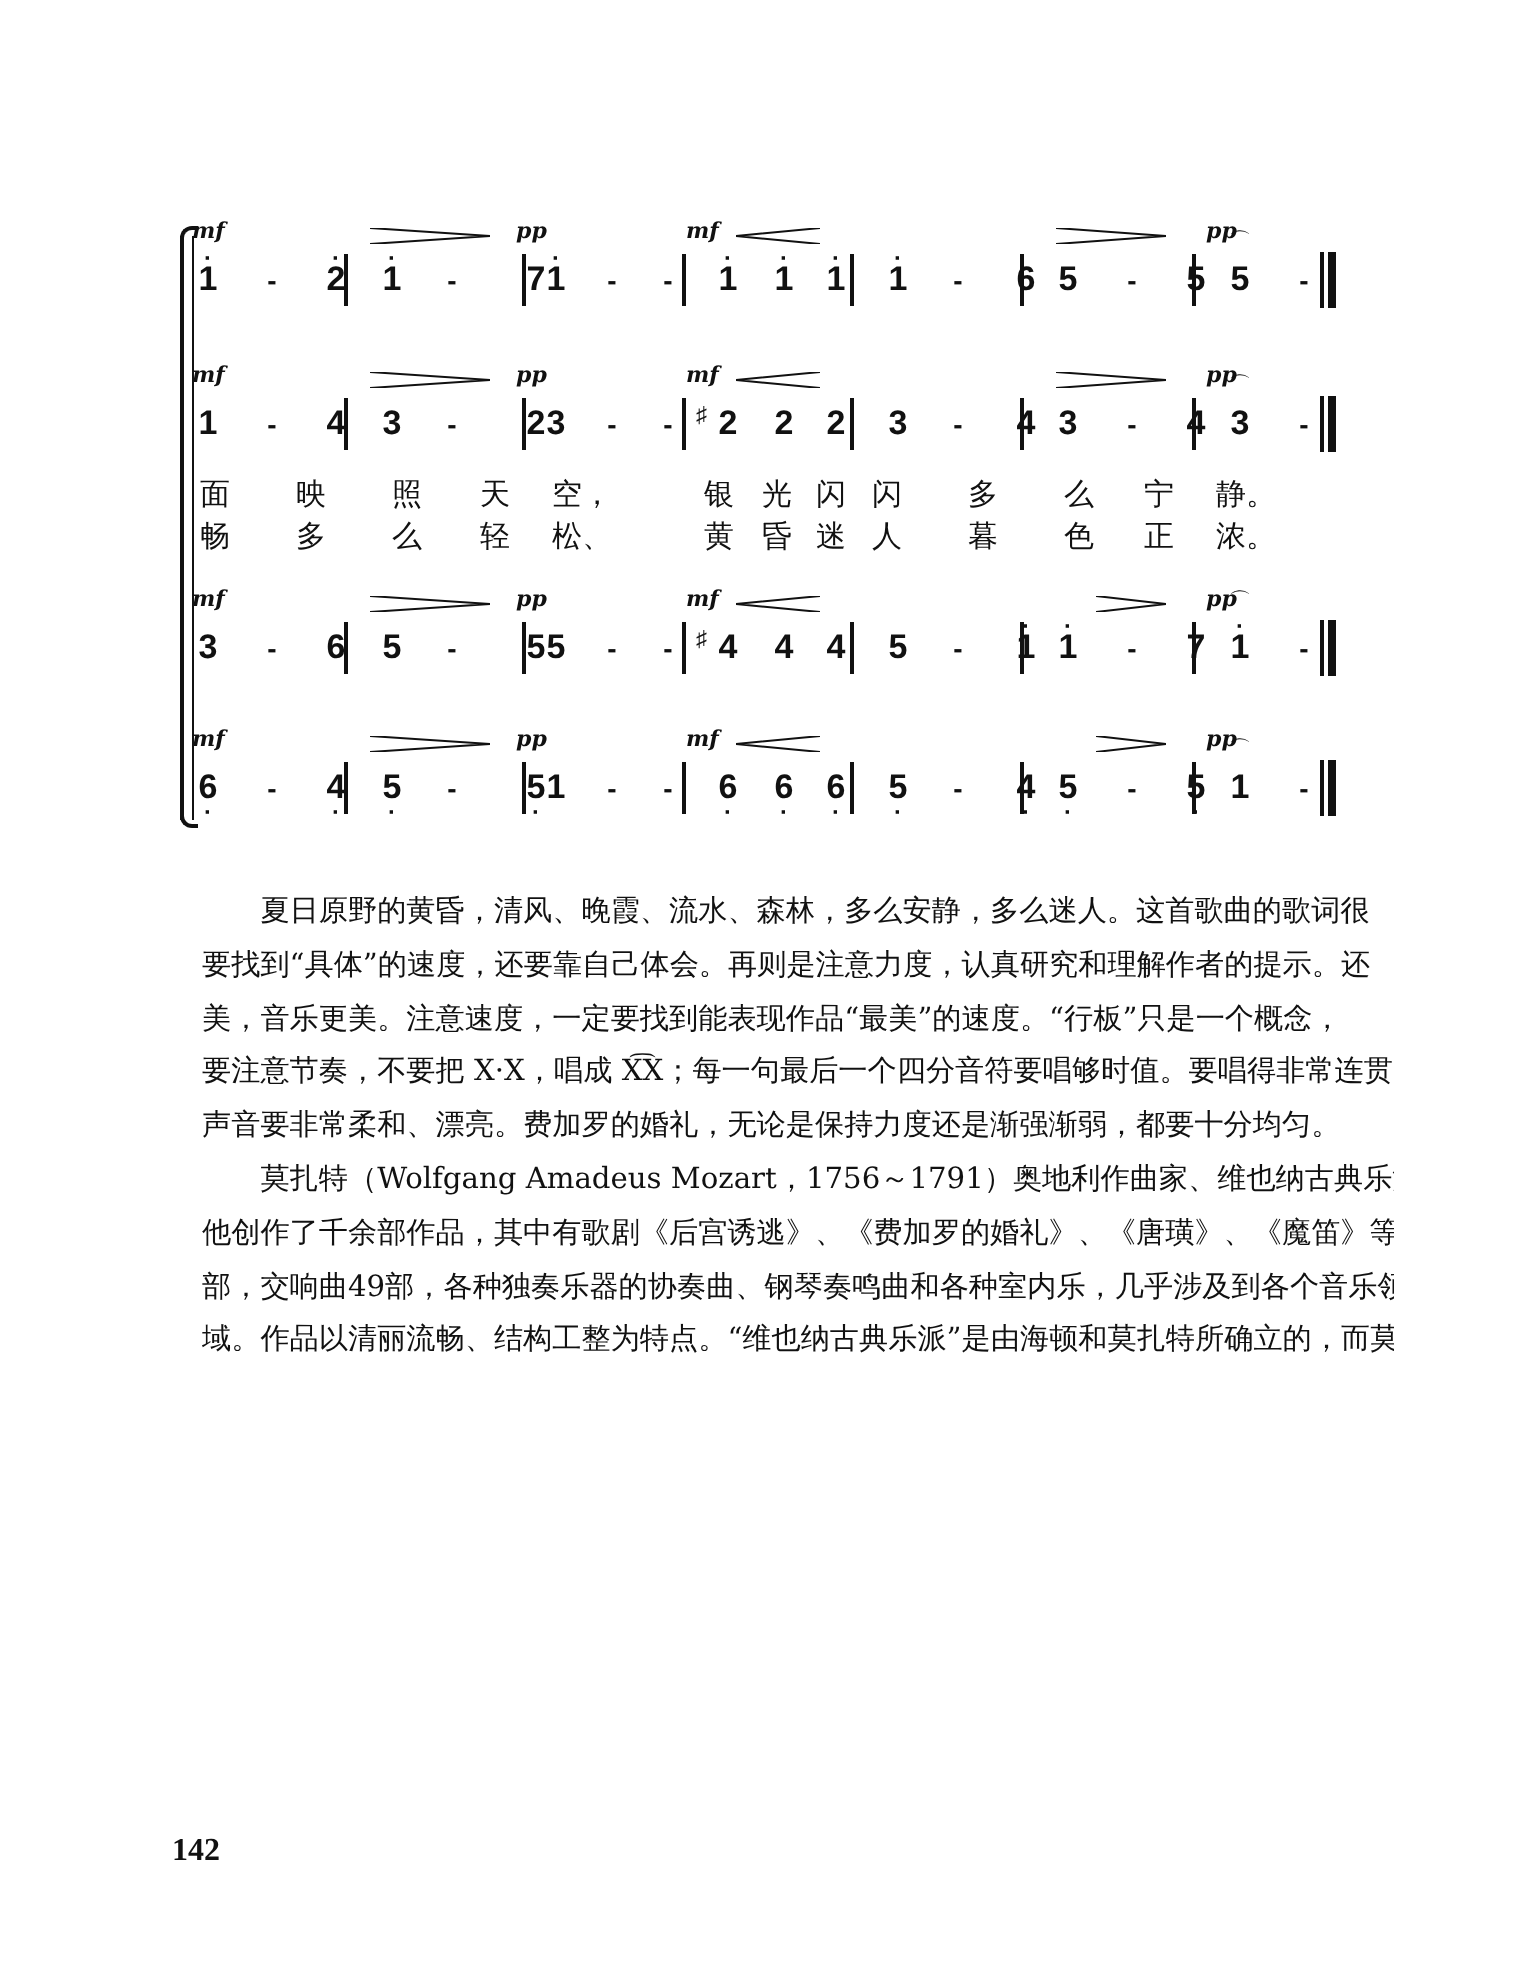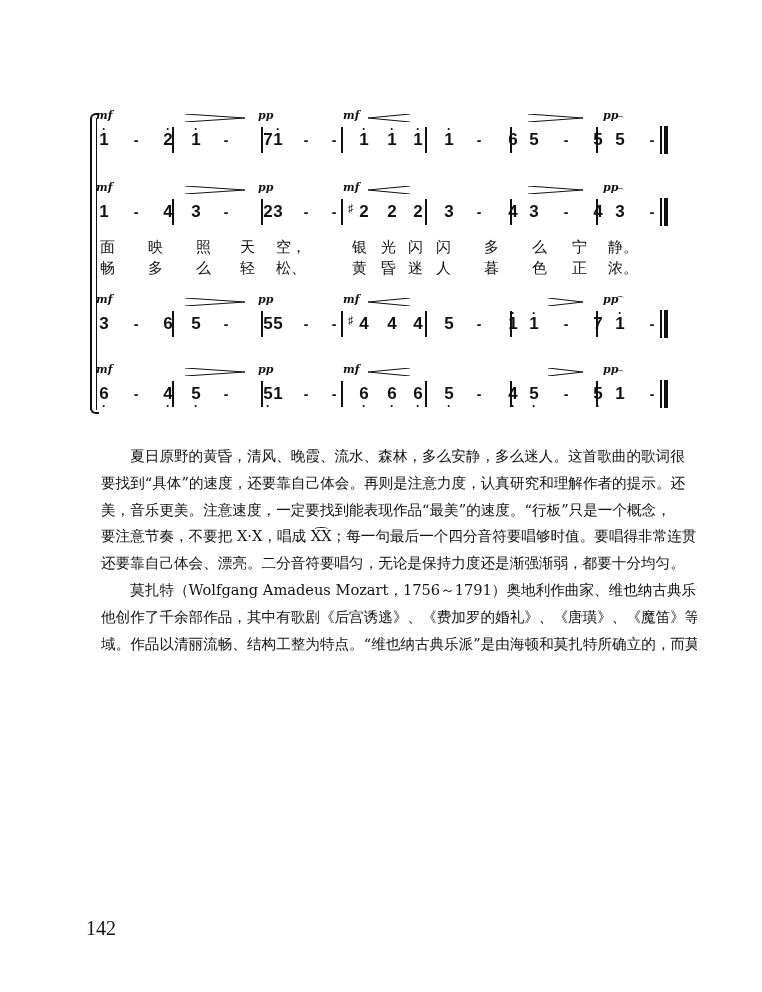--- a/index.html
+++ b/index.html
@@ -23,21 +23,21 @@
   .final::after { content:""; position:absolute; left:4px; top:0; width:4px; height:100%; background:#111; }
   .dyn { position:absolute; font-family:"DejaVu Serif", serif; font-style:italic; font-weight:bold; font-size:11px; line-height:12px; }
   .hairpin { position:absolute; height:8px; }
   .hairpin svg { display:block; }
 
   .lyric-row { position:absolute; left:0; width:762px; height:22px; font-family:"DejaVu Serif", serif; font-size:15px; line-height:22px; }
   .lyric { position:absolute; width:20px; text-align:center; }
 
   .prose { position:absolute; left:101px; top:443px; width:596px; font-family:"DejaVu Serif", serif; font-size:14.6px; line-height:26.8px; text-align:justify; }
   .prose .line { display:block; white-space:nowrap; overflow:hidden; }
-  .page-num { position:absolute; left:86px; top:917px; font-family:"Liberation Serif", serif; font-weight:normal; font-size:20px; }
+  .page-num { position:absolute; left:86px; top:917px; font-family:"Liberation Serif", serif; font-weight:bold; font-size:16px; }
 </style>
 </head>
 <body>
 
 <div class="score">
   <div class="brace-top"></div>
   <div class="brace"></div>
   <div class="brace-bot"></div>
   <div id="staves">
       <div class="staff" style="top: 130px; height: 30px;">
@@ -265,19 +265,20 @@
         <div class="lyric" style="left: 608px; width: auto;">浓。</div>
       </div>
     </div>
 </div>
 
 <div class="prose">
   <span class="line">　　夏日原野的黄昏，清风、晚霞、流水、森林，多么安静，多么迷人。这首歌曲的歌词很</span>
   <span class="line">要找到“具体”的速度，还要靠自己体会。再则是注意力度，认真研究和理解作者的提示。还</span>
   <span class="line">美，音乐更美。注意速度，一定要找到能表现作品“最美”的速度。“行板”只是一个概念，</span>
   <span class="line">要注意节奏，不要把 X·X，唱成 X͡X；每一句最后一个四分音符要唱够时值。要唱得非常连贯，</span>
-  <span class="line">还要靠自己体会、漂亮。二分音符要唱匀，无论是保持力度还是渐强渐弱，都要十分均匀。</span>
+  <span class="line">声音要非常柔和、漂亮。费加罗的婚礼，无论是保持力度还是渐强渐弱，都要十分均匀。</span>
   <span class="line">　　莫扎特（Wolfgang Amadeus Mozart，1756～1791）奥地利作曲家、维也纳古典乐派三个代表</span>
   <span class="line">他创作了千余部作品，其中有歌剧《后宫诱逃》、《费加罗的婚礼》、《唐璜》、《魔笛》等近20</span>
+  <span class="line">部，交响曲49部，各种独奏乐器的协奏曲、钢琴奏鸣曲和各种室内乐，几乎涉及到各个音乐领</span>
   <span class="line">域。作品以清丽流畅、结构工整为特点。“维也纳古典乐派”是由海顿和莫扎特所确立的，而莫</span>
 </div>
 
 <div class="page-num">142</div>
 
 </body></html>

